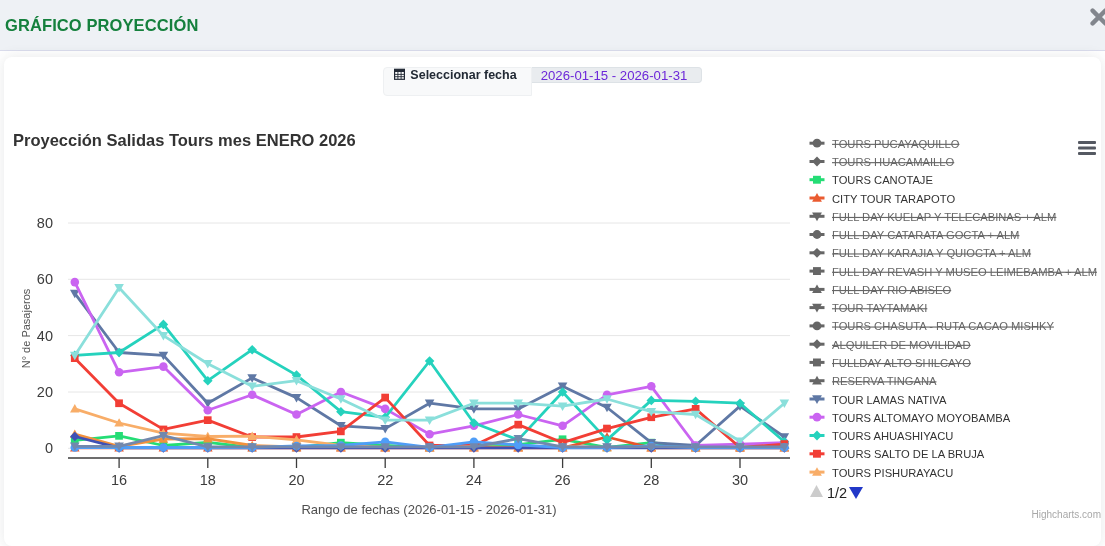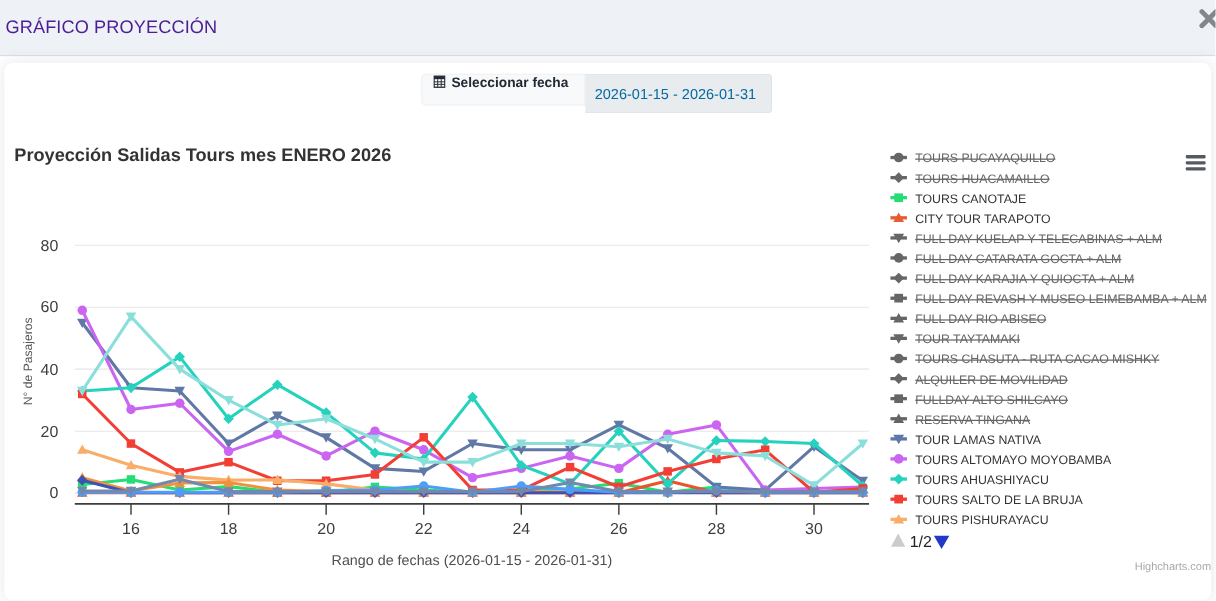--- a/index.html
+++ b/index.html
@@ -1,21 +1,21 @@
 <!DOCTYPE html>
 <html><head><meta charset="utf-8"><style>
 *{margin:0;padding:0;box-sizing:border-box}
 body{width:1105px;height:546px;background:#fff;font-family:"Liberation Sans",sans-serif;overflow:hidden;position:relative}
 .hdr{position:absolute;left:0;top:0;width:1105px;height:51px;background:#eef1f5;border-bottom:1px solid #dadcec}
-.hdr h1{position:absolute;left:5px;top:16px;font-size:16.5px;font-weight:normal;color:#4c1d95;letter-spacing:0.1px}
+.hdr h1{position:absolute;left:5px;top:16px;font-size:16.5px;font-weight:bold;color:#15803d;letter-spacing:0.1px}
 .close{position:absolute;left:1090px;top:8px}
 .card{position:absolute;left:4px;top:57px;width:1097px;height:489px;background:#fff;border-radius:8px;box-shadow:0 0 14px rgba(56,65,74,.12)}
 .btngrp{position:absolute;left:383px;top:67px;height:29px;display:flex}
 .btn{background:#f8f9fa;border:1px solid #eef0f2;border-radius:4px 0 0 4px;width:149px;height:29px;font-size:12.5px;font-weight:bold;color:#222a35;display:flex;justify-content:center;gap:5px;padding-left:0px;padding-right:4px}
-.inp{background:#e9ecef;border:1px solid #dde2e6;border-left:none;border-radius:0 4px 4px 0;width:170px;height:36px;font-size:13.2px;color:#0369a1;display:flex;align-items:center;justify-content:center;padding-right:5px}
+.inp{background:#e9ecef;border:1px solid #dde2e6;border-left:none;border-radius:0 4px 4px 0;width:170px;height:16px;font-size:13.2px;color:#6d28d9;display:flex;align-items:center;justify-content:center;padding-right:5px}
 svg text{font-family:"Liberation Sans",sans-serif}
 </style></head>
 <body>
 <div class="hdr">
     <h1>GRÁFICO PROYECCIÓN</h1>
     <svg class="close" width="18" height="18" viewBox="0 0 18 18">
       <path d="M2.6 2.6L15.4 15.4M15.4 2.6L2.6 15.4" stroke="#82868d" stroke-width="4.4" stroke-linecap="round"></path>
     </svg>
   </div>
 <div class="card"></div>

